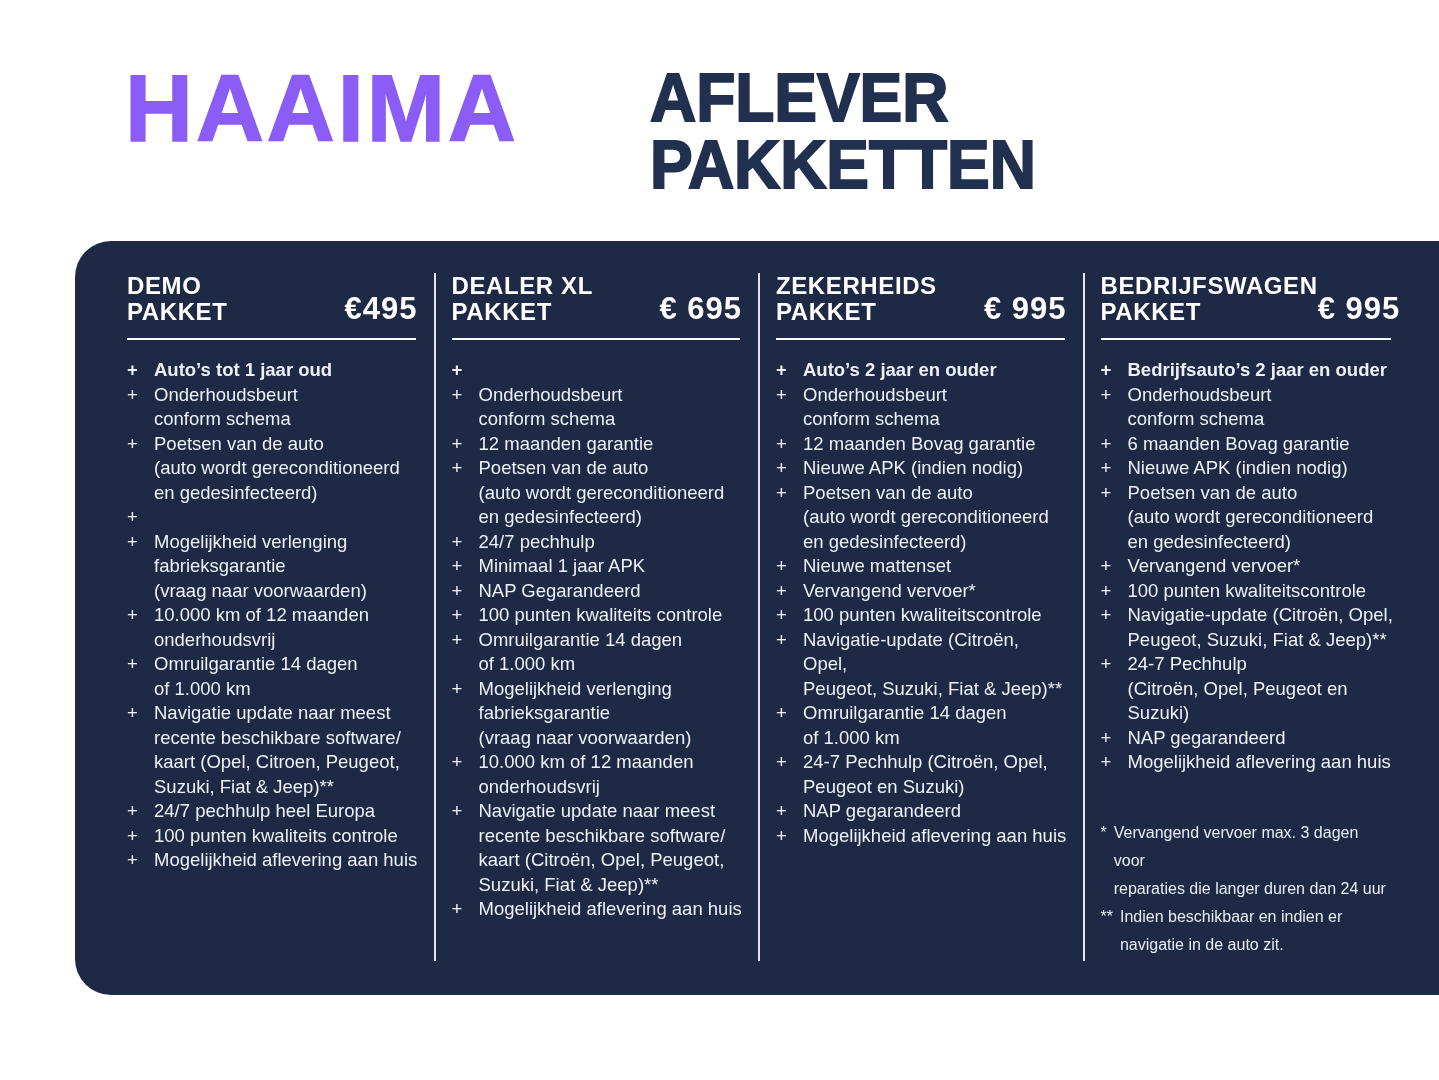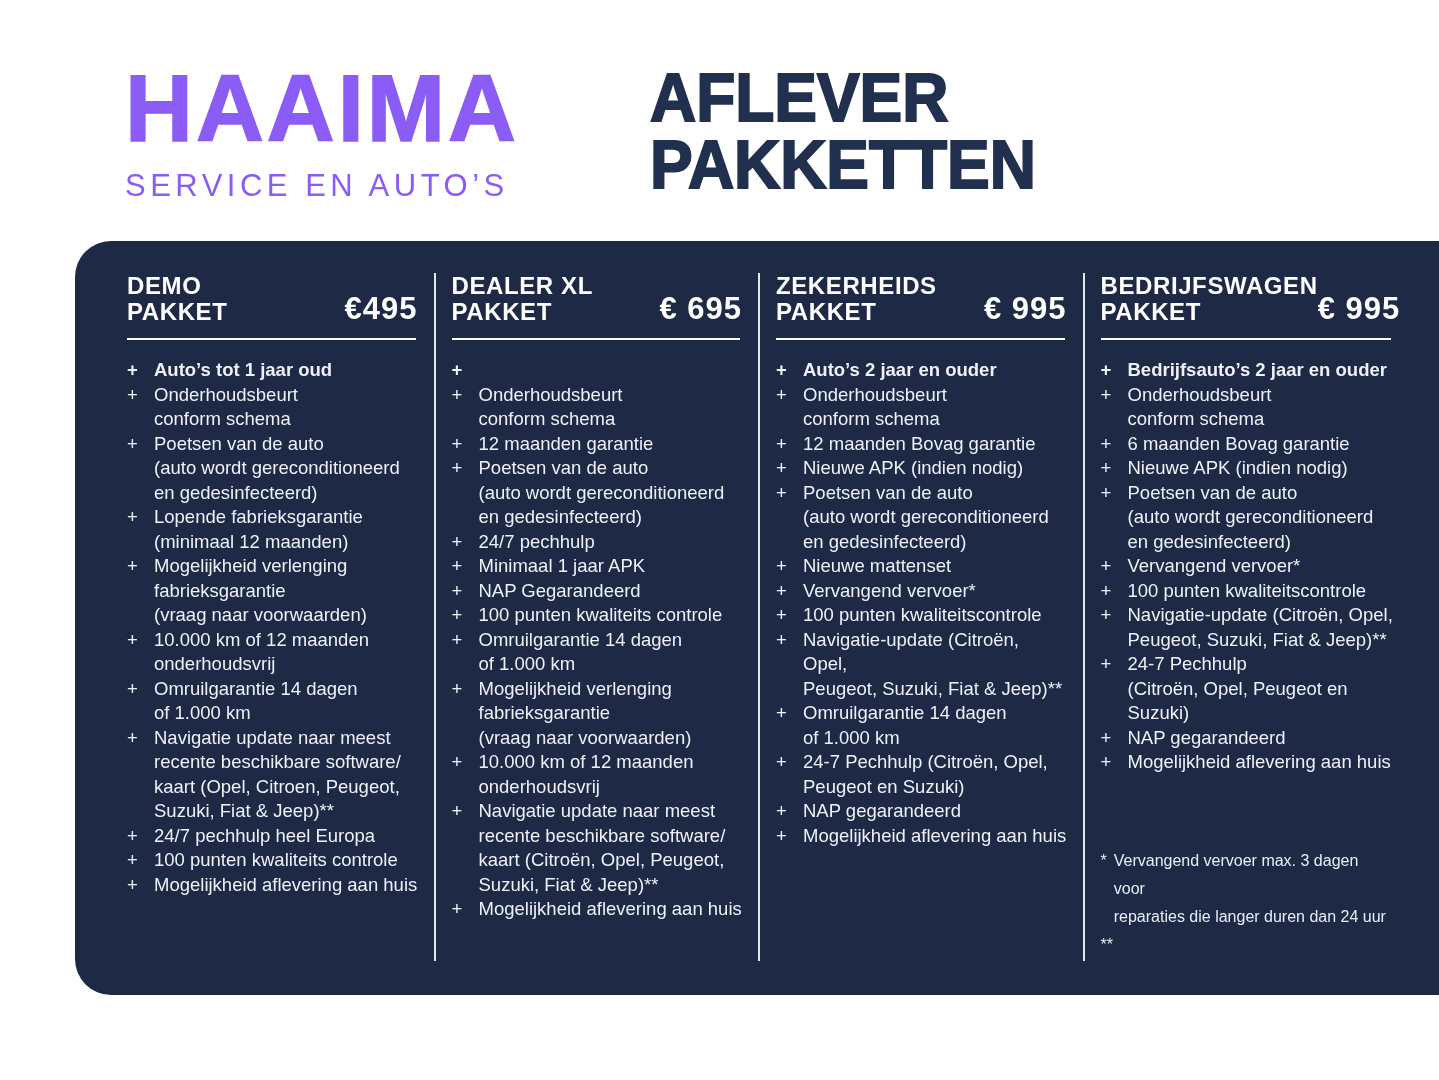--- a/index.html
+++ b/index.html
@@ -79,21 +79,20 @@
     font-size:45px; font-weight:bold; letter-spacing:2px;
     -webkit-text-stroke:1.2px currentColor;
     white-space:nowrap;
   }
 </style>
 </head>
 <body>
 
 <div class="brand">
   <div class="brand-name">HAAIMA</div>
-  <div class="brand-sub">SERVICE EN AUTO’S</div>
 </div>
 <div class="page-title">AFLEVER
 PAKKETTEN</div>
 
 <div class="panel">
 
   <div class="col divided">
     <div class="pkg-header">
       <div class="pkg-name">DEMO
 PAKKET</div>
@@ -111,22 +110,20 @@
 conform schema</span>
         </div>
         <div class="feature">
           <span class="marker">+</span>
           <span class="txt">Poetsen van de auto
 (auto wordt gereconditioneerd
 en gedesinfecteerd)</span>
         </div>
         <div class="feature">
           <span class="marker">+</span>
-          <span class="txt">Lopende fabrieksgarantie
-(minimaal 12 maanden)</span>
         </div>
         <div class="feature">
           <span class="marker">+</span>
           <span class="txt">Mogelijkheid verlenging
 fabrieksgarantie
 (vraag naar voorwaarden)</span>
         </div>
         <div class="feature">
           <span class="marker">+</span>
           <span class="txt">10.000 km of 12 maanden
@@ -359,19 +356,21 @@
         </div>
       </div>
     <div class="footnotes">
         <div class="footnote">
           <span class="marker">*</span>
           <span class="txt">Vervangend vervoer max. 3 dagen voor
 reparaties die langer duren dan 24 uur</span>
         </div>
         <div class="footnote">
           <span class="marker">**</span>
+          <span class="txt">Indien beschikbaar en indien er
+navigatie in de auto zit.</span>
         </div>
       </div>
   </div>
 
 </div>
 
 <div class="tagline">HET GAAT TENSLOTTE OM UW NIEUWE AUTO!</div>
 
 </body></html>

